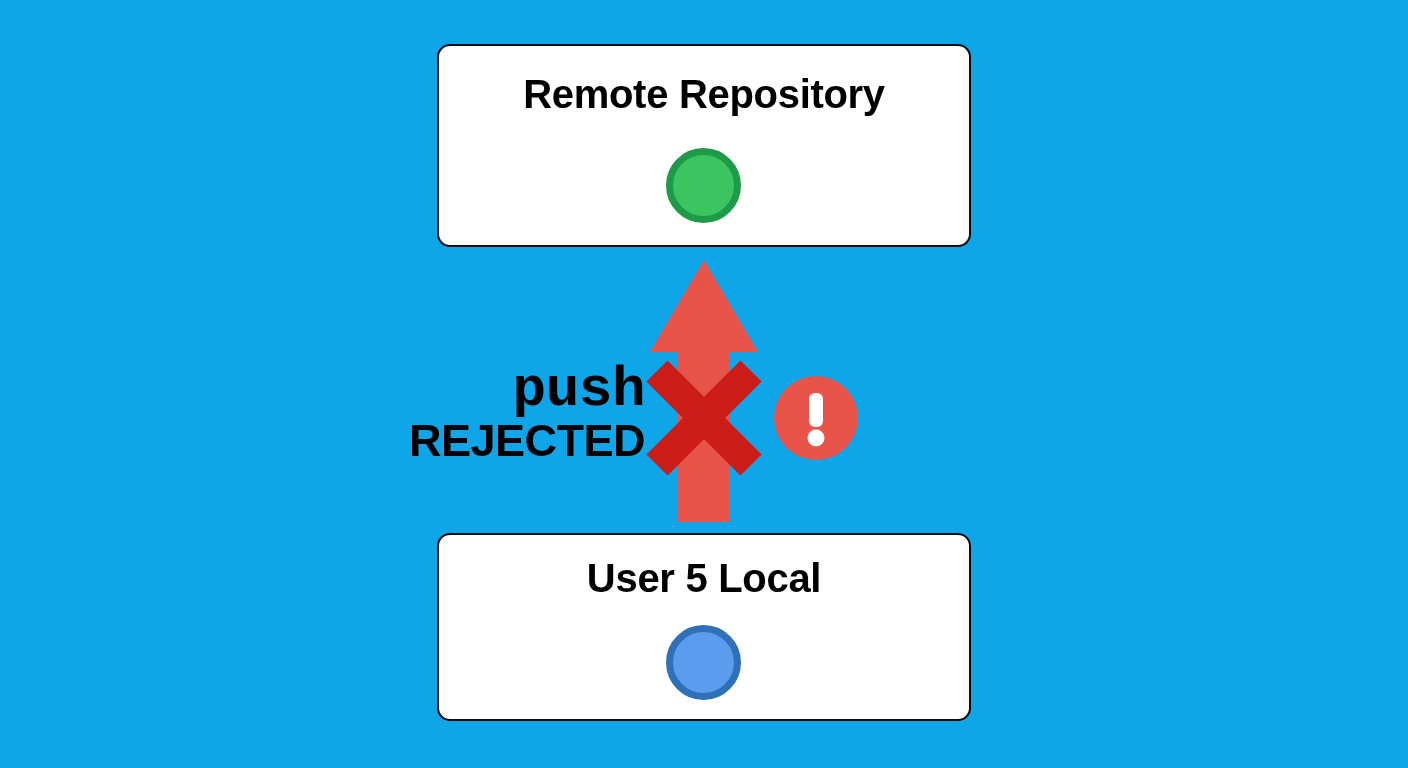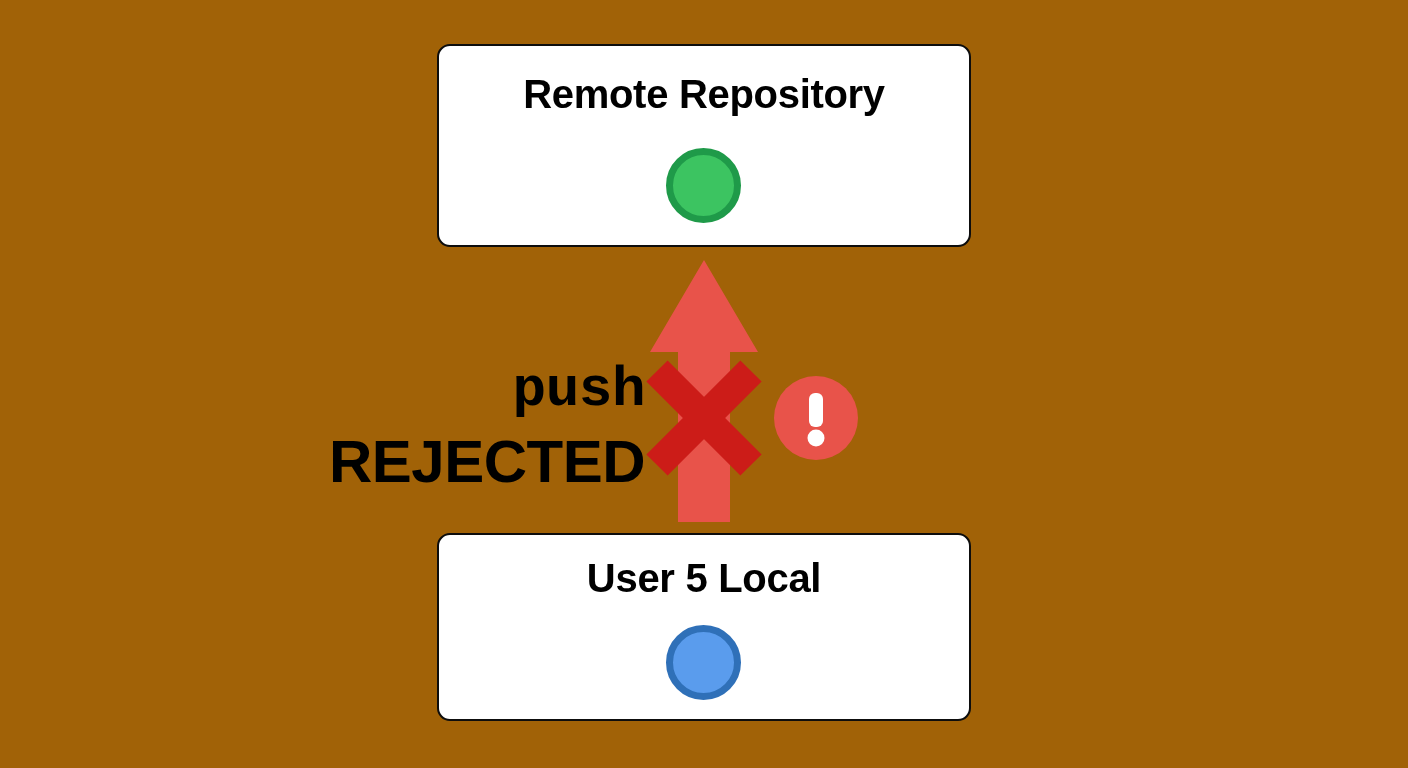--- a/index.html
+++ b/index.html
@@ -10,21 +10,21 @@
   body {
     width: 1408px;
     height: 768px;
     font-family: "Liberation Sans", sans-serif;
     overflow: hidden;
   }
   #canvas {
     position: relative;
     width: 1408px;
     height: 768px;
-    background: #a16207;
+    background: #0ea5e9;
   }
 
   
   .node-box {
     position: absolute;
     box-sizing: border-box;
     background: #ffffff;
     border: 2px solid #0d0d0d;
     border-radius: 13px;
   }
@@ -122,23 +122,22 @@
     line-height: 1.0;
   }
   #push-label .line-push {
     display: block;
     font-size: 56px;
     letter-spacing: -0.5px;
     font-family: Liberation Mono, monospace;
   }
   #push-label .line-rejected {
     display: block;
-    font-size: 60px;
+    font-size: 45px;
     letter-spacing: -0.5px;
-    margin-top: 14px;
   }
 </style>
 </head>
 <body>
 
 <div id="canvas">
 
   <div class="node-box" id="remote-box"></div>
 
   <div class="node-title" id="remote-title">Remote Repository</div>

